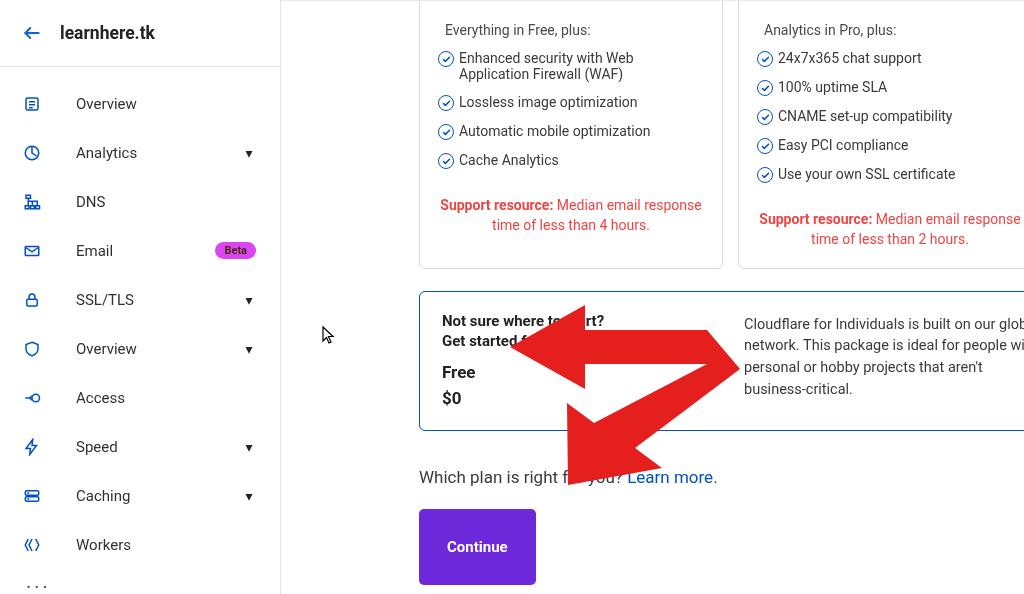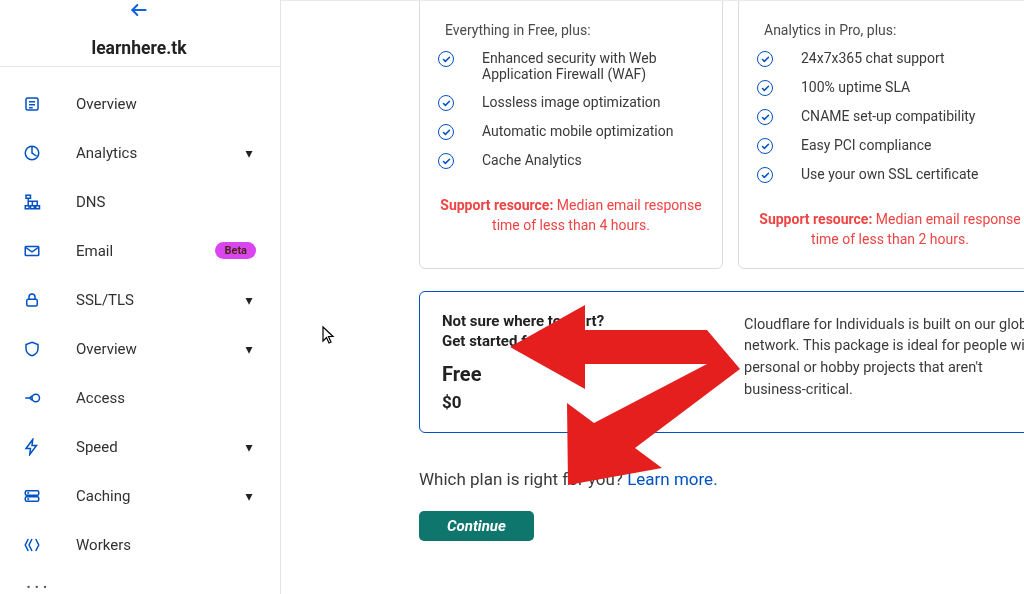--- a/index.html
+++ b/index.html
@@ -26,21 +26,20 @@
       top: 0;
       background: #fff;
     }
     .sb-header {
       height: 67px;
       border-bottom: 1px solid #e4e4e4;
       display: flex;
       align-items: center;
       padding: 0 24px 0 22px;
       gap: 18px;
-      flex-direction: column;
     }
     .back-arrow {
       color: #1062dd;
       width: 20px;
       height: 20px;
       display: flex;
       align-items: center;
       justify-content: center;
     }
     .sb-domain {
@@ -126,21 +125,21 @@
       color: #2b2b2b;
     }
     .card-subtitle {
       margin: 12px 7px 6px;
       color: #4a4a4a;
       font-size: 14px;
     }
     .feat {
       display: flex;
       align-items: flex-start;
-      gap: 28px;
+      gap: 5px;
       padding: 6px 0;
       color: #3a3a3a;
     }
     .feat-icon {
       width: 16px;
       height: 16px;
       border: 1.7px solid #0051c3;
       border-radius: 50%;
       flex:0 0 16px;
       margin-top: 1px;
@@ -169,21 +168,21 @@
       width: 300px;
       padding: 20px 22px;
     }
     .free-left .q {
       font-weight: 700;
       font-size: 15px;
       margin-bottom: 2px;
     }
     .free-left .plan {
       font-weight: 700;
-      font-size: 20px;
+      font-size: 17px;
       margin-top: 12px;
     }
     .free-left .price {
       font-weight: 700;
       font-size: 17px;
       margin-top: 6px;
     }
     .free-right {
       flex:1;
       padding: 22px 0 16px 24px;
@@ -198,29 +197,28 @@
       font-size: 17px;
       color:#3a3a3a;
     }
     .which-row .learn {
       color:#0051c3;
       cursor:pointer;
     }
     .continue-btn {
       margin-left: 138px;
       margin-top: 22px;
-      background: #0f766e;
+      background: #6d28d9;
       color:#fff;
       border:none;
       border-radius: 5px;
-      padding: 6px 28px;
+      padding: 29px 28px;
       font-size: 15px;
       font-weight: 700;
       cursor:pointer;
-      font-style:italic;
     }
     
     .cursor-arrow {
       position: absolute;
       left: 321px;
       top: 325px;
       pointer-events:none;
     }
     
     .red-overlay {

